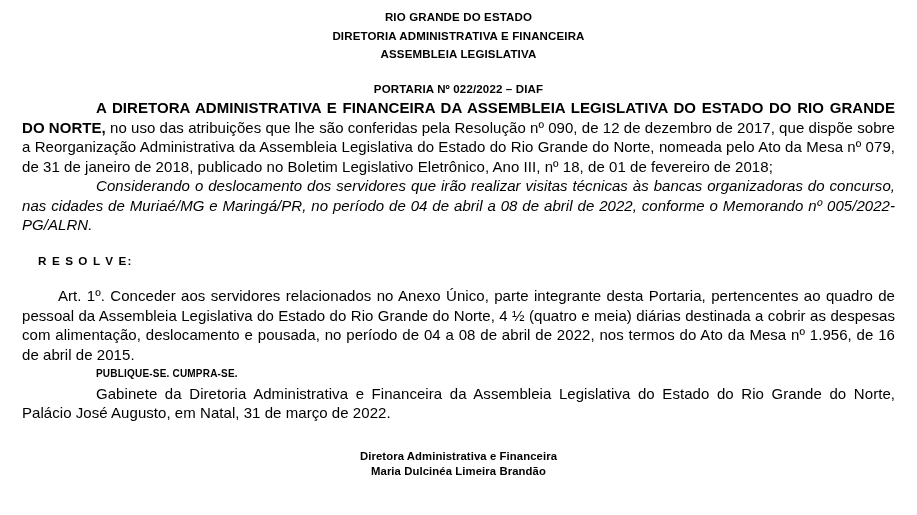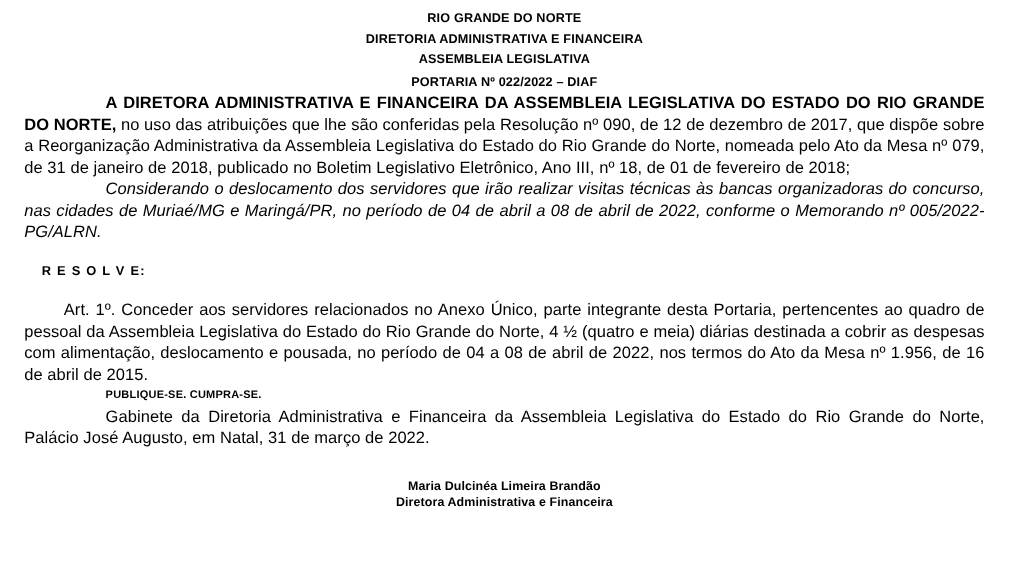--- a/index.html
+++ b/index.html
@@ -28,21 +28,21 @@
     text-align: center;
     font-weight: bold;
     font-size: 11.5px;
     line-height: 18.5px;
     letter-spacing: 0.15px;
   }
   .header-block .line {
     display: block;
   }
   .header-block .line.portaria {
-    margin-top: 2px;
+    margin-top: 16px;
   }
   p.body-par {
     font-size: 15px;
     line-height: 19.5px;
     text-align: justify;
     margin: 0;
     letter-spacing: 0.05px;
   }
   .par-gap-1 { margin-top: 22px; }
   .par-gap-2 { margin-top: 20px; font-style: italic; }
@@ -77,21 +77,21 @@
   }
   .signature .line { display: block; }
 </style>
 </head>
 <body>
 
 <div class="page">
   <div class="content">
 
     <div class="header-block">
-      <span class="line">RIO GRANDE DO NORTE</span>
+      <span class="line">RIO GRANDE DO ESTADO</span>
       <span class="line">DIRETORIA ADMINISTRATIVA E FINANCEIRA</span>
       <span class="line">ASSEMBLEIA LEGISLATIVA</span>
       <span class="line portaria">PORTARIA Nº 022/2022 – DIAF</span>
     </div>
 
     <p class="body-par par-gap-1">
       <span class="indent"></span><b class="strong">A DIRETORA ADMINISTRATIVA E FINANCEIRA DA ASSEMBLEIA LEGISLATIVA DO ESTADO DO RIO GRANDE DO NORTE,</b><span> no uso das atribuições que lhe são conferidas pela Resolução nº 090, de 12 de dezembro de 2017, que dispõe sobre a Reorganização Administrativa da Assembleia Legislativa do Estado do Rio Grande do Norte, nomeada pelo Ato da Mesa nº 079, de 31 de janeiro de 2018, publicado no Boletim Legislativo Eletrônico, Ano III, nº 18, de 01 de fevereiro de 2018;</span>
     </p>
 
     <p class="body-par par-gap-2">
@@ -106,18 +106,18 @@
 
     <p class="publique par-gap-5">
       <span class="indent"></span><span>PUBLIQUE-SE. CUMPRA-SE.</span>
     </p>
 
     <p class="body-par par-gap-6">
       <span class="indent"></span><span>Gabinete da Diretoria Administrativa e Financeira da Assembleia Legislativa do Estado do Rio Grande do Norte, Palácio José Augusto, em Natal, 31 de março de 2022.</span>
     </p>
 
     <div class="signature">
+      <span class="line">Diretora Administrativa e Financeira</span>
       <span class="line">Maria Dulcinéa Limeira Brandão</span>
-      <span class="line">Diretora Administrativa e Financeira</span>
     </div>
 
   </div>
 </div>
 
 </body></html>

